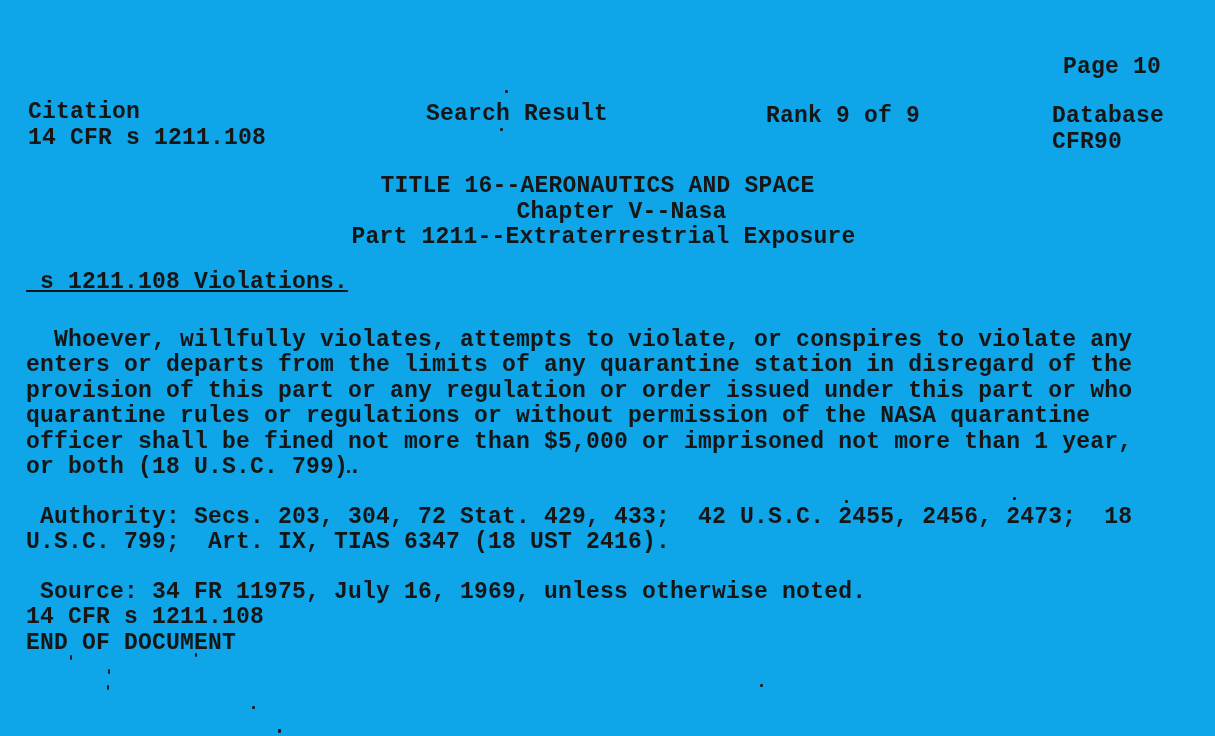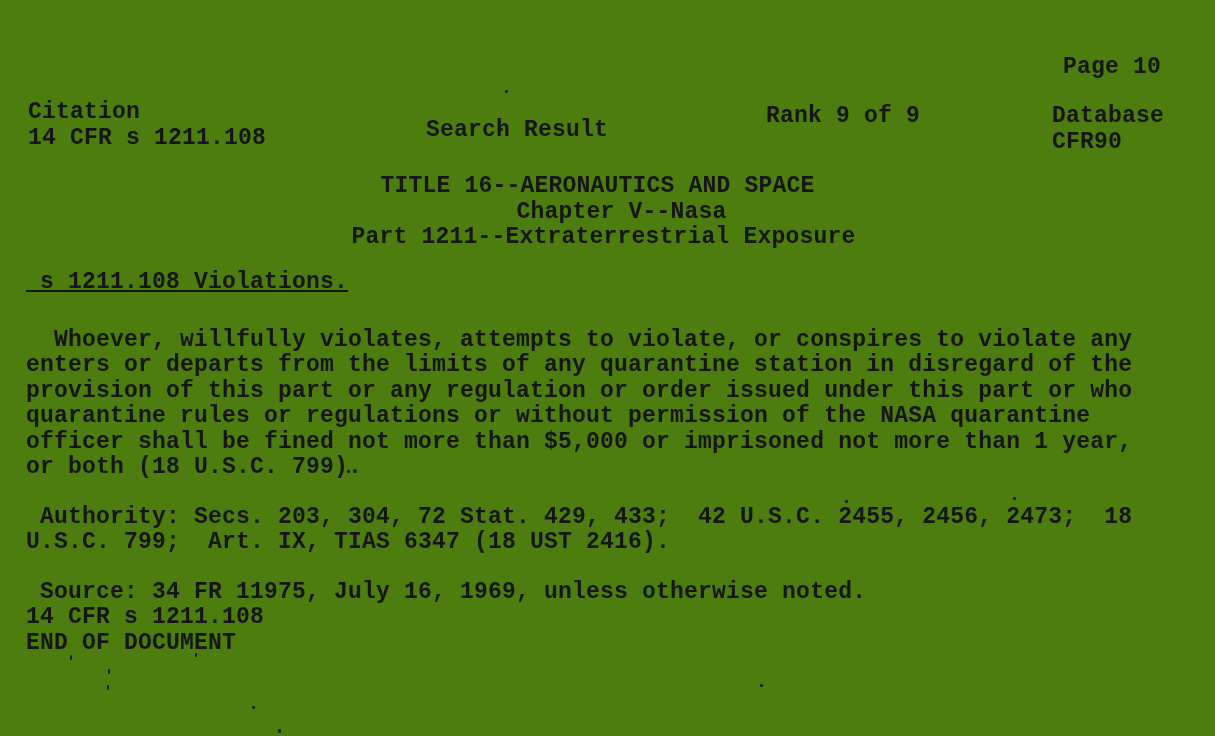--- a/index.html
+++ b/index.html
@@ -4,21 +4,21 @@
 <style>
   html, body {
     margin: 0;
     padding: 0;
     background: #ffffff;
   }
   .page {
     position: relative;
     width: 1215px;
     height: 736px;
-    background: #4d7c0f;
+    background: #0ea5e9;
     overflow: hidden;
     font-family: "Liberation Mono", "DejaVu Sans Mono", monospace;
     font-weight: bold;
     font-size: 23px;
     letter-spacing: 0.2px;
     color: #161616;
     -webkit-font-smoothing: none;
   }
   .abs { position: absolute; }
   .line {
@@ -41,21 +41,21 @@
 </head>
 <body>
 
 <div class="page">
 
   <div class="abs line" style="top:55px; left:1063px;">Page 10</div>
 
   <div class="abs line" style="top:100px; left:28px;">Citation</div>
   <div class="abs line" style="top:126px; left:28px;">14 CFR s 1211.108</div>
 
-  <div class="abs line" style="top:102px; left:426px;margin-top:16px;">Search Result</div>
+  <div class="abs line" style="top:102px; left:426px;">Search Result</div>
 
   <div class="abs line" style="top:104px; left:766px;">Rank 9 of 9</div>
 
   <div class="abs line" style="top:104px; left:1052px;">Database</div>
   <div class="abs line" style="top:130px; left:1052px;">CFR90</div>
 
   <div class="abs center-block" style="top:174px;">
     <div class="line" style="padding-right:20px;">TITLE 16--AERONAUTICS AND SPACE</div>
     <div class="line" style="padding-right:20px;margin-left:48px;">Chapter V--Nasa</div>
     <div class="line" style="padding-right:8px;">Part 1211--Extraterrestrial Exposure</div>

